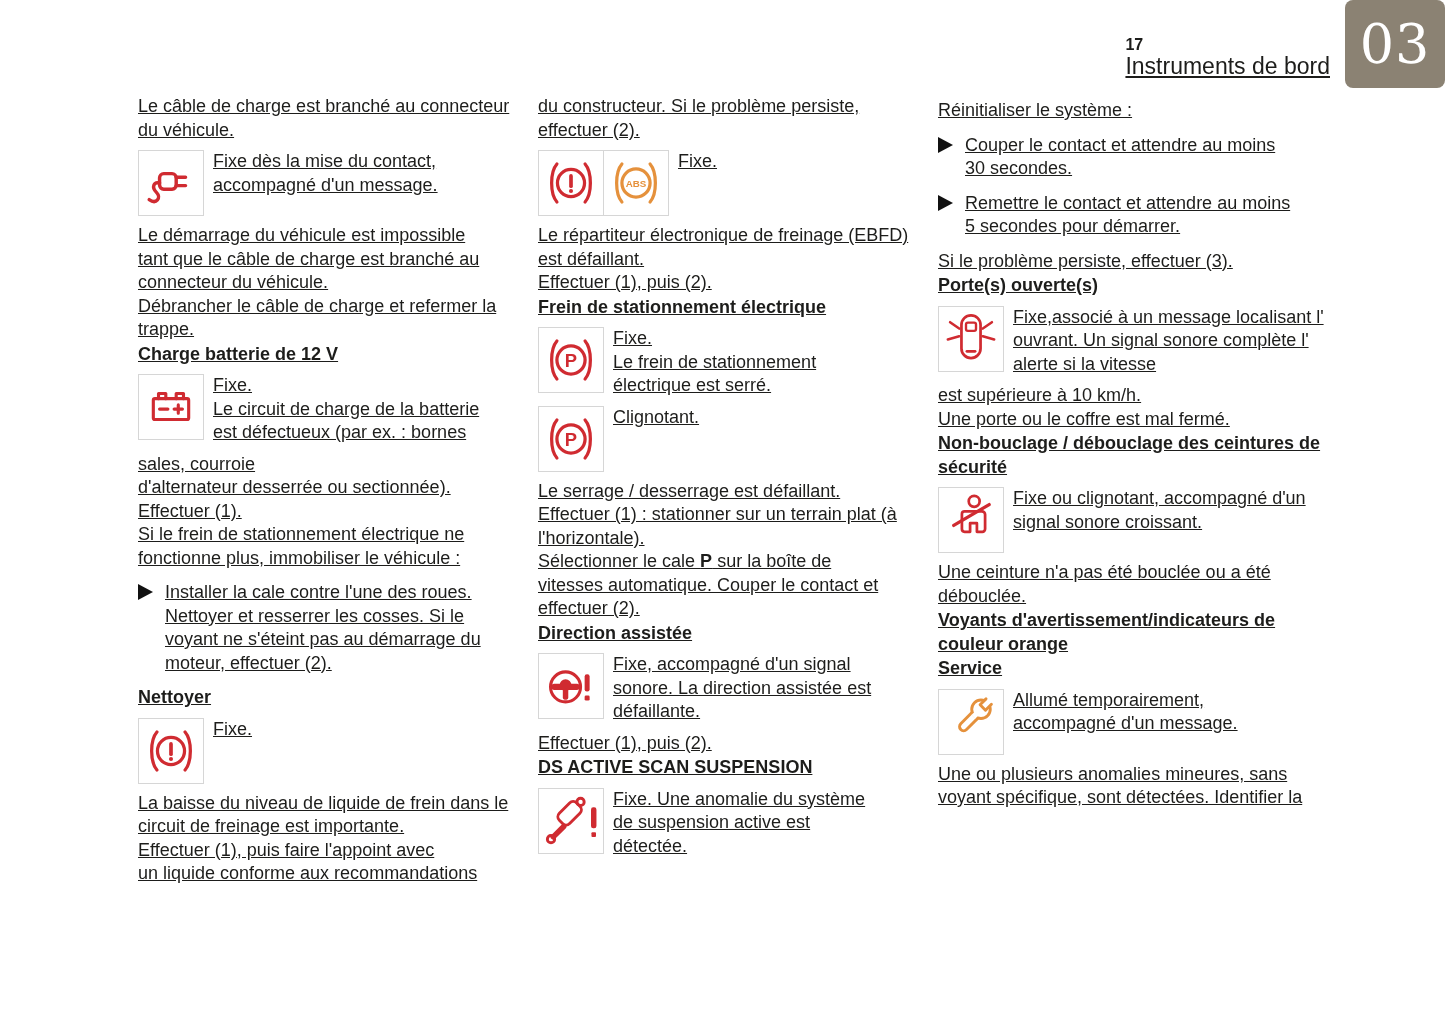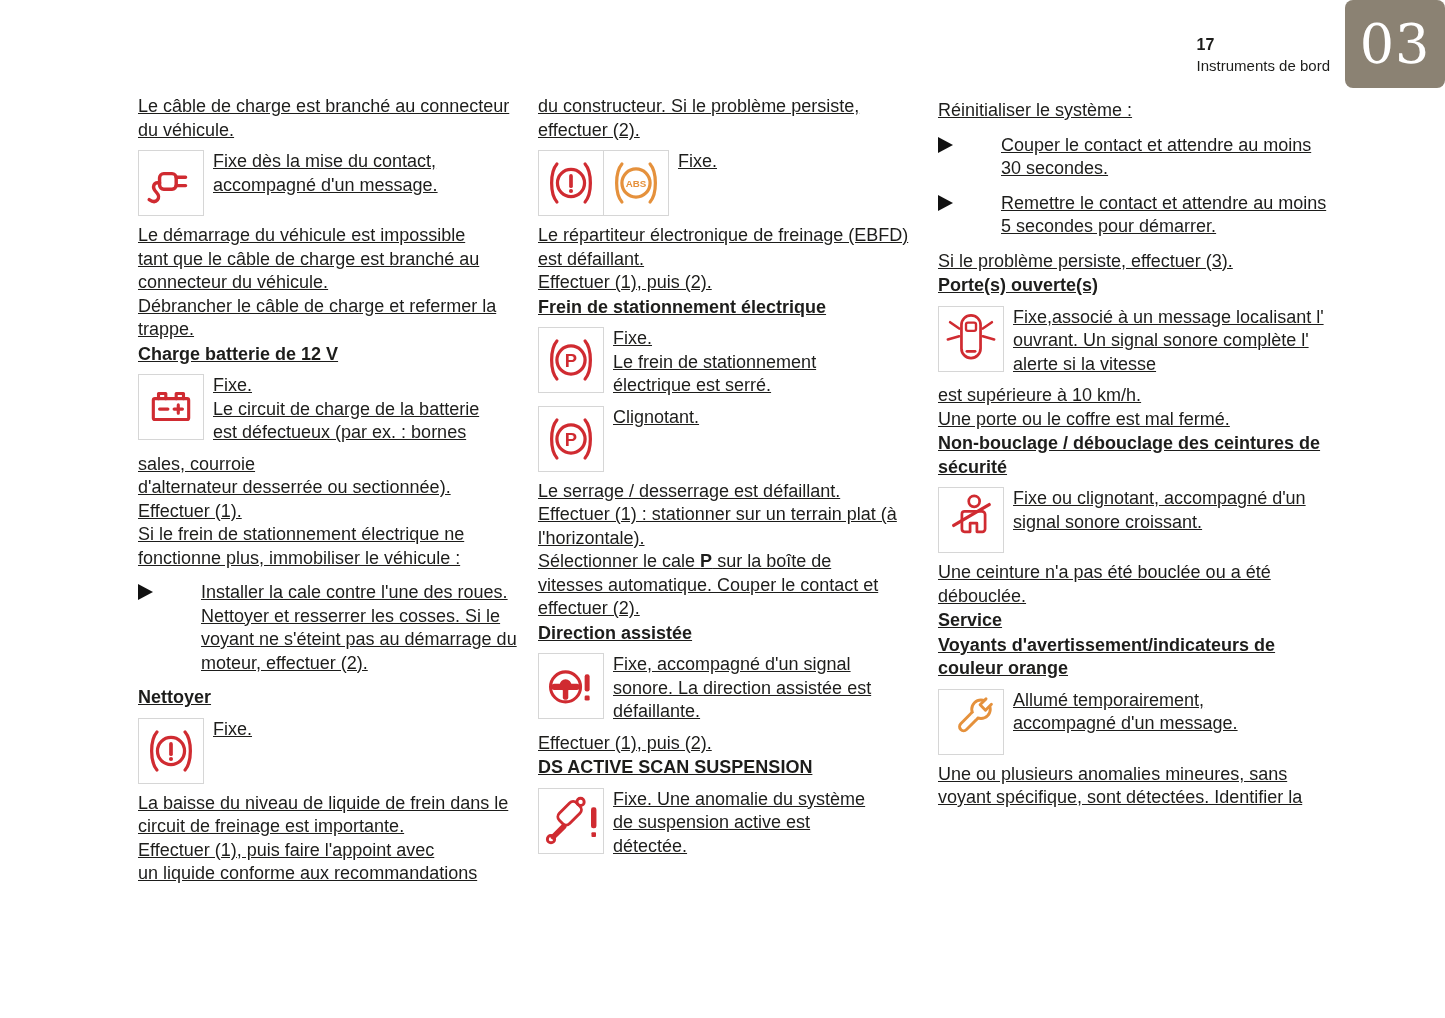--- a/index.html
+++ b/index.html
@@ -5,38 +5,38 @@
   html,body{margin:0;padding:0;background:#ffffff;}
   .page{position:relative;width:1445px;height:1018px;background:#ffffff;overflow:hidden;
         font-family:"Liberation Sans",sans-serif;color:#1d1d1b;}
 
   
   .chapter-box{position:absolute;top:0;right:0;width:100px;height:88px;background:#8b8273;
                display:flex;align-items:center;justify-content:center;
                font-family:"DejaVu Serif",serif;font-size:54px;color:#ffffff;letter-spacing:1px;border-radius:8px;}
   .header-meta{position:absolute;top:36px;right:115px;text-align:left;}
   .page-num{font-weight:bold;font-size:16px;line-height:18px;}
-  .section-title{font-size:15px;line-height:24px;}
+  .section-title{font-size:23px;line-height:24px;text-decoration:underline;}
 
   
   .col{position:absolute;top:95px;font-size:18px;line-height:23.5px;text-decoration:underline;}
   #col1{left:138px;width:388px;}
   #col2{left:538px;width:388px;}
   #col3{left:938px;width:400px;top:99px;}
 
   .para{margin:0;white-space:pre-line;}
   .subhead{margin:1px 0;font-weight:bold;font-size:18px;line-height:23.5px;white-space:pre-line;}
 
   .icon-row{display:flex;align-items:flex-start;margin:8px 0;}
   .icon-box{flex:none;width:66px;height:66px;box-sizing:border-box;border:1px solid #d6d6d6;
             background:#fff;display:flex;align-items:center;justify-content:center;}
   .icon-box + .icon-box{margin-left:-1px;}
   .icon-label{white-space:pre-line;margin-left:9px;padding-top:0;}
 
-  .bullet{display:flex;margin:11px 0;gap:36px;}
+  .bullet{display:flex;margin:11px 0;}
   .tri{flex:none;width:0;height:0;border-left:15px solid #111;border-top:8.5px solid transparent;
        border-bottom:8.5px solid transparent;margin:3px 12px 0 0;}
   .bullet .para{flex:1;}
 
   svg{display:block;}
 </style>
 </head>
 <body>
 
 <div class="page">
@@ -266,23 +266,23 @@
           <path d="M26,23.5 H45 A3.5,3.5 0 0 1 48.5,27 V43 A3,3 0 0 1 45.5,46 H39.5 V36.5 H32 V46 H26 A3,3 0 0 1 23,43 V26.5 A3,3 0 0 1 26,23.5 Z"></path>
           <path d="M14,39 L53,16" stroke-width="3.6"></path>
         </svg>
       </span>
       <div class="icon-label">Fixe ou clignotant, accompagné d'un
 signal sonore croissant.</div>
     </div>
 
     <p class="para">Une ceinture n'a pas été bouclée ou a été
 débouclée.</p>
-    <h3 class="subhead">Service</h3>
     <h3 class="subhead">Voyants d'avertissement/indicateurs de
 couleur orange</h3>
+    <h3 class="subhead">Service</h3>
 
     <div class="icon-row">
       <span class="icon-box">
         <svg width="60" height="60" viewBox="0 0 66 66" fill="none" stroke="#e5913c" stroke-width="3.2" stroke-linecap="round" stroke-linejoin="round">
           <g transform="translate(44 19) rotate(45)">
             <path d="M-4.5,5 V27 A4.5,4.5 0 0 0 4.5,27 V5" fill="#ffffff"></path>
             <circle cx="0" cy="0" r="10.2" fill="#ffffff"></circle>
             <rect x="-2.9" y="4" width="5.8" height="8" fill="#ffffff" stroke="none"></rect>
             <rect x="-4.2" y="-13.5" width="8.4" height="10.6" fill="#ffffff" stroke="none"></rect>
             <path d="M-4.2,-12 V-2.8 H4.2 V-12" fill="none"></path>

